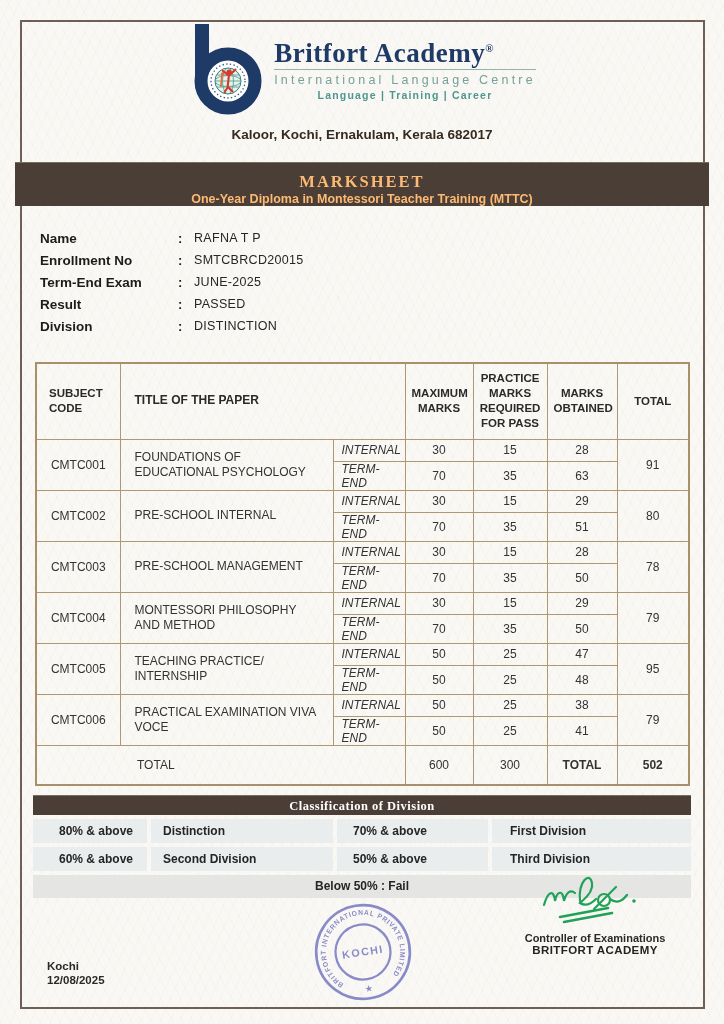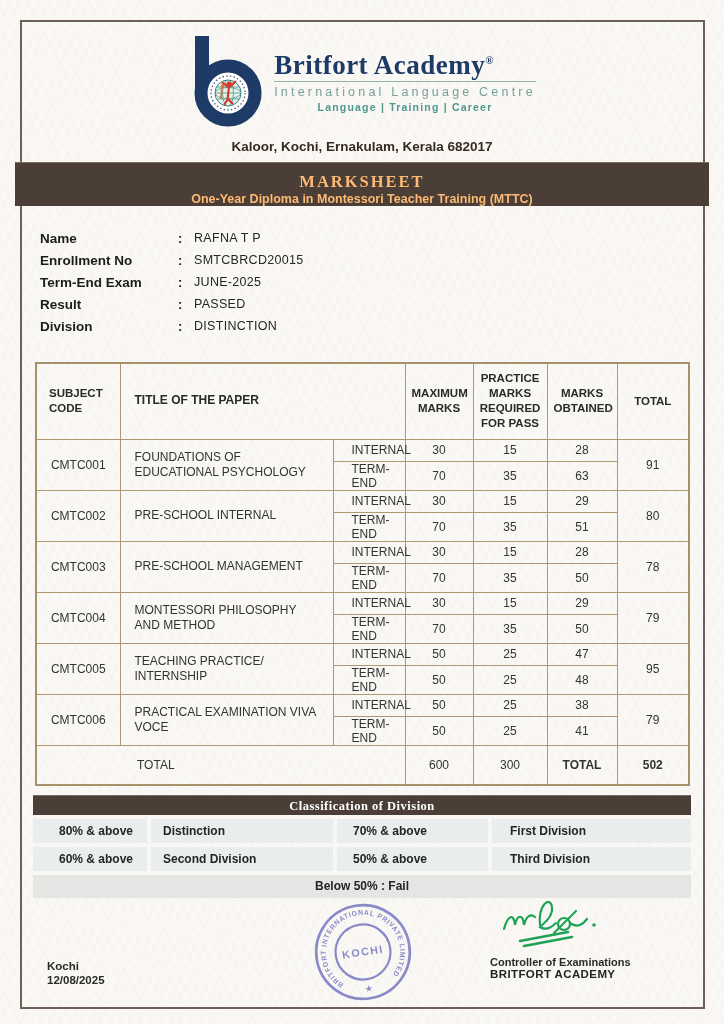--- a/index.html
+++ b/index.html
@@ -11,21 +11,21 @@
       repeating-linear-gradient(62deg, rgba(150,138,118,0.035) 0 1px, transparent 1px 9px),
       #faf8f4;
     color:#2b2620;
   }
   .frame {
     position:absolute; left:20px; top:20px; right:19px; bottom:15px;
     border:2.5px solid #6e6055; pointer-events:none;
   }
 
   
-  .brand { position:absolute; top:36px; left:0; right:0; text-align:center; }
+  .brand { position:absolute; top:24px; left:0; right:0; text-align:center; }
   .brand-row { display:inline-flex; align-items:center; gap:12px; text-align:left; }
   .logo-svg { display:block; }
   .brand-name { font-family:"Liberation Serif", serif; font-weight:700; font-size:27px;
     color:#1e3a67; letter-spacing:0.5px; line-height:1.05; position:relative; }
   .brand-name sup { font-size:11px; vertical-align:super; color:#1e3a67; }
   .brand-tagline { border-top:1px solid #93b2ad; margin-top:2px; padding-top:3px;
     font-size:12.5px; letter-spacing:3.2px; color:#76a09a; font-weight:500; }
   .brand-subtagline { font-size:10.5px; letter-spacing:1.2px; color:#4e968f;
     font-weight:600; margin-top:2px; text-align:center; }
   .brand-address { margin-top:7px; font-size:13.5px; font-weight:700; color:#372b21; }
@@ -49,21 +49,21 @@
   table.marks { border-collapse:collapse; table-layout:fixed; width:653px; }
   .marks th, .marks td { border:1.4px solid #b0976f; vertical-align:middle; }
   .marks { border:2px solid #a8906a; }
   .marks thead th { height:76px; font-size:11.5px; font-weight:700; color:#2a2a2a;
     line-height:1.3; text-align:center; padding:2px 6px; }
   .marks thead th.th-code { text-align:left; padding-left:12px; }
   .marks thead th.th-title { text-align:left; padding-left:14px; font-size:12px; }
   .marks td { font-size:12px; color:#333; }
   .c-code { text-align:center; }
   .c-title { text-align:left; padding:2px 10px 2px 14px; line-height:1.25; }
-  .c-type { text-align:left; padding-left:18px; font-size:11.3px; }
+  .c-type { text-align:left; padding-left:8px; font-size:11.3px;font-style:italic; }
   .c-num { text-align:center; }
   .c-total { text-align:center; }
   .sub-row td { height:22px; }
   .total-row td { height:40px; }
   .t-label { text-align:left; padding-left:100px; font-size:12.5px; color:#3a3a3a; }
   .t-bold { font-weight:700; color:#1c1c1c; }
 
   
   .classify { position:absolute; top:795px; left:33px; width:658px; }
   .cls-header { height:20px; line-height:20px; background:#4a3e36; border-top:1px solid #7b6c60;
@@ -76,21 +76,21 @@
   .cls-cell.p2 { padding-left:12px; }
   .cls-cell.p3 { padding-left:16px; }
   .cls-cell.p4 { padding-left:18px; }
   .cls-footer { background:#e5e5e3; height:23px; line-height:23px; text-align:center;
     font-size:12px; font-weight:600; color:#252525; }
 
   
   .place-date { position:absolute; left:47px; top:959px; font-size:11.5px; font-weight:700;
     color:#2a2a2a; line-height:14px; }
   .stamp-svg { position:absolute; left:306px; top:895px; }
-  .sign-block { position:absolute; right:24px; top:889px; width:210px; }
+  .sign-block { position:absolute; right:24px; top:865px; width:210px; text-align:center; }
   .sign-line1 { font-size:11px; font-weight:700; color:#2a2a2a; margin-top:1px; }
   .sign-line2 { font-size:11.5px; font-weight:700; color:#242424; letter-spacing:0.4px; }
 </style>
 </head>
 <body>
 
 <div class="page">
   <div class="frame"></div>
 
   <header class="brand">

